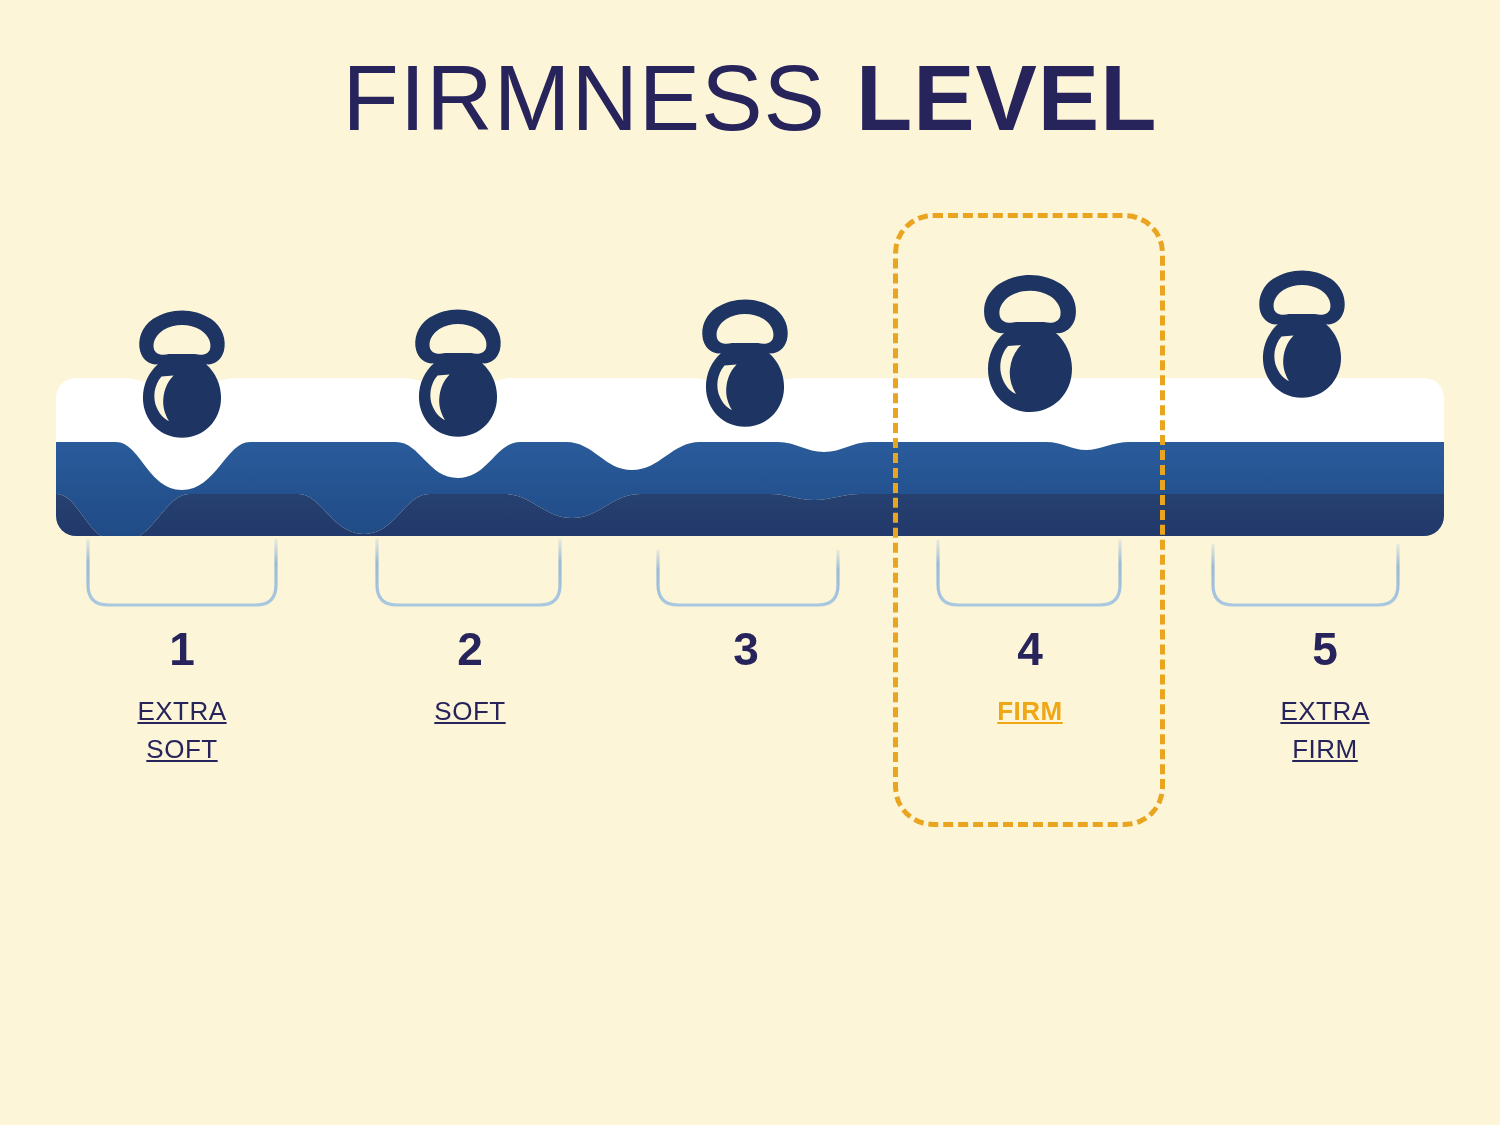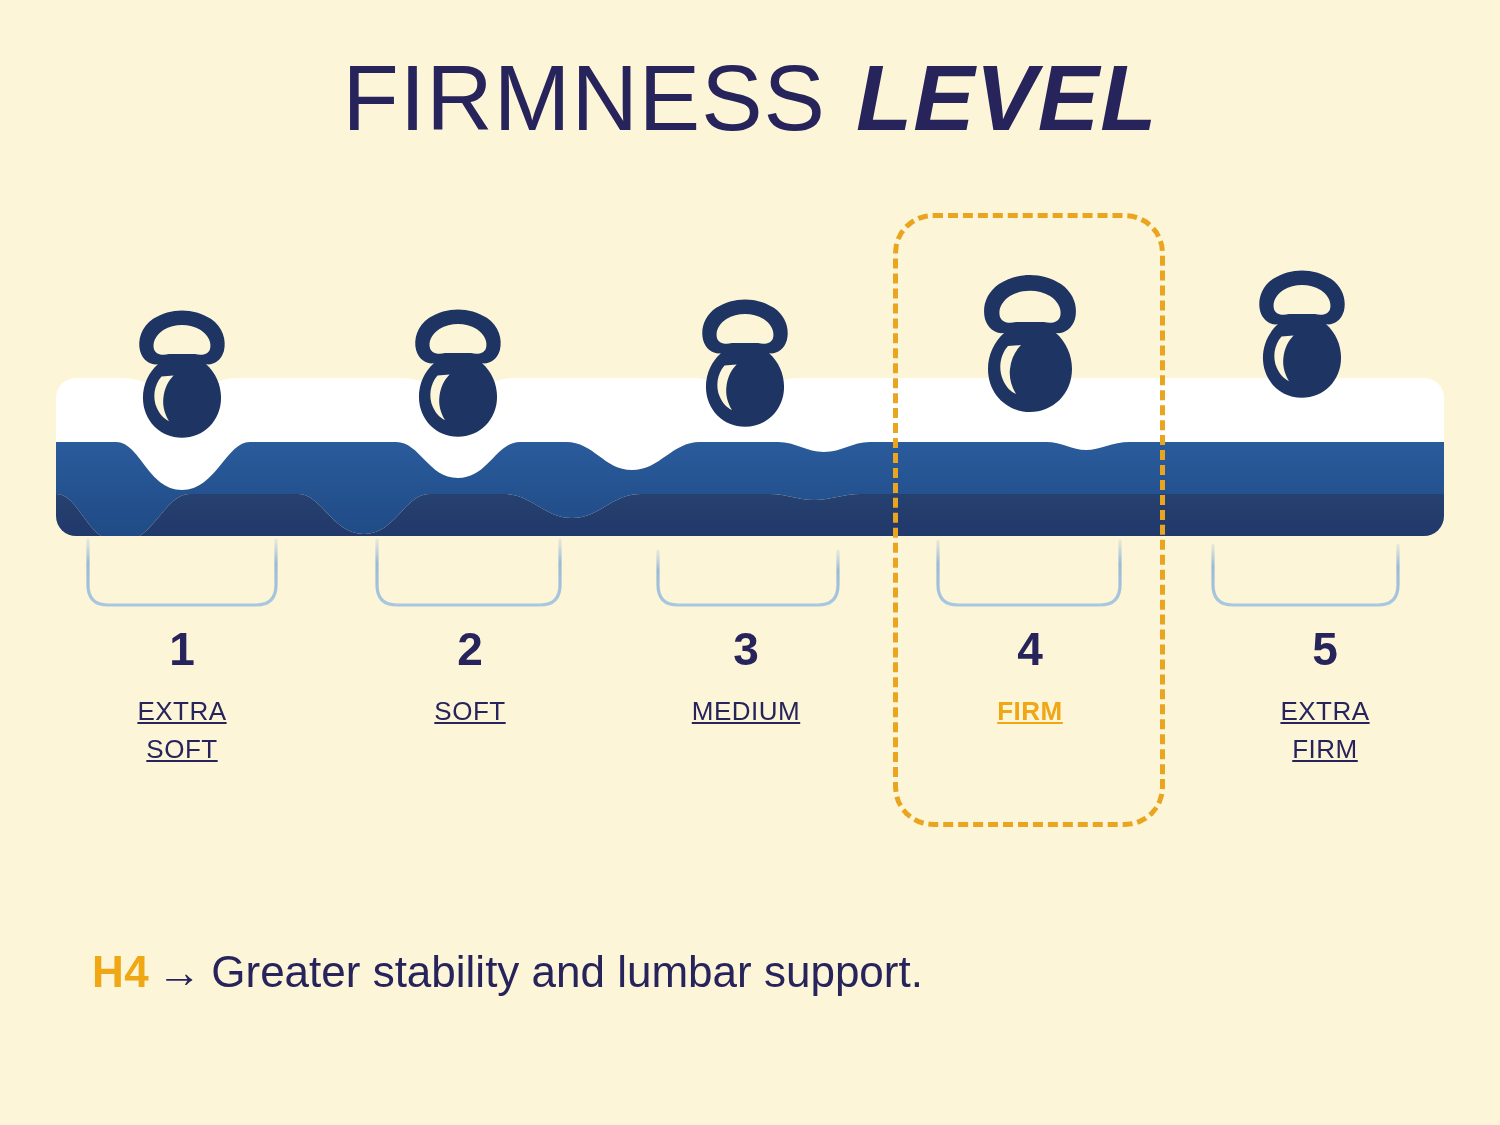--- a/index.html
+++ b/index.html
@@ -19,21 +19,21 @@
     font-size:92px;line-height:1;
     letter-spacing:1px;
     color:#27245C;
     white-space:nowrap;
   }
   .title .t-light{
     font-weight:400;
     font-family:"Liberation Sans", sans-serif;
   }
   .title .t-bold{
-    font-style:italic;font-weight:700;
+    font-weight:700;
     margin-left:30px;
   }
 
   
   #mattress{position:absolute;left:0;top:0;width:1500px;height:1125px;}
 
   
   .highlight-box{
     position:absolute;
     left:893px;top:213px;
@@ -280,32 +280,28 @@
       <span class="nm">SOFT</span>
     </div>
 
     <div class="lvl" style="left:350px;">
       <span class="num">2</span>
       <span class="nm">SOFT</span>
     </div>
 
     <div class="lvl" style="left:626px;">
       <span class="num">3</span>
-      <span class="nm">MEDIUM</span>
     </div>
 
     <div class="lvl sel" style="left:910px;">
       <span class="num">4</span>
       <span class="nm">FIRM</span>
     </div>
 
     <div class="lvl" style="left:1205px;">
       <span class="num">5</span>
       <span class="nm">EXTRA</span>
       <span class="nm">FIRM</span>
     </div>
   </div>
 
-  <div class="caption">
-    <span class="h">H4</span><span class="arrow">→</span><span class="txt">Greater stability and lumbar support.</span>
-  </div>
 
 </div>
 
 </body></html>

